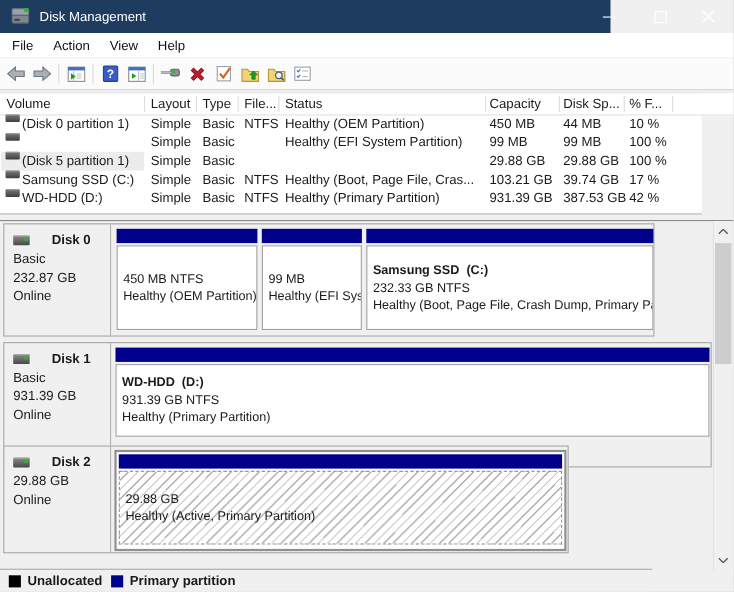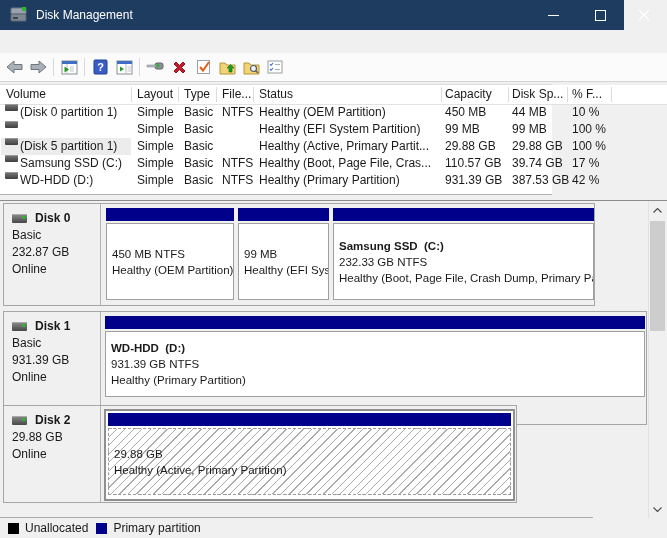--- a/index.html
+++ b/index.html
@@ -1,60 +1,60 @@
 <!DOCTYPE html>
 <html><head>
 <meta charset="utf-8">
 <style>
   html,body{margin:0;padding:0;background:#d8d8d8;}
   .win{position:relative;width:667px;height:538px;background:#f0f0f0;overflow:hidden;
        font-family:"Liberation Sans","DejaVu Sans",sans-serif;font-size:12px;color:#1a1a1a;}
 
   
-  .titlebar{position:absolute;left:0;top:0;width:624px;height:30px;background:#1e3c5f;}
+  .titlebar{position:absolute;left:0;top:0;width:555px;height:30px;background:#1e3c5f;}
   .app-icon{position:absolute;left:10px;top:7px;}
   .title-text{position:absolute;left:36px;top:8px;color:#ffffff;font-size:12px;white-space:pre;}
   .winbtn{position:absolute;top:0;width:46px;height:30px;display:flex;align-items:center;justify-content:center;cursor:default;}
   .btn-min{left:530px}.btn-max{left:577px}.btn-close{left:621px}
   .glyph-min{width:11px;height:1px;background:#ffffff;}
   .glyph-max{width:9px;height:9px;border:1px solid #ffffff;}
 
   
   .menubar{position:absolute;left:0;top:30px;width:667px;height:22px;background:#ffffff;display:flex;align-items:center;border-bottom:1px solid #f0f0f0;}
   .menu-item{padding:0 9px;height:22px;line-height:22px;color:#111;}
   .menu-item:first-child{margin-left:2px;}
 
   
   .toolbar{position:absolute;left:0;top:53px;width:667px;height:28px;background:#fbfbfb;border-bottom:1px solid #d4d4d4;display:flex;align-items:center;}
   .tbtn{width:22px;height:22px;display:flex;align-items:center;justify-content:center;margin:0 1px;}
   .tbtn:first-child{margin-left:3px;}
   .tsep{width:1px;height:18px;background:#d9d9d9;margin:0 3px;}
 
   
-  .listpane{position:absolute;left:0;top:84px;width:552px;height:111px;background:#ffffff;border-top:1px solid #dcdcdc;border-bottom:1px solid #b0b0b0;box-sizing:border-box;}
+  .listpane{position:absolute;left:0;top:84px;width:638px;height:111px;background:#ffffff;border-top:1px solid #dcdcdc;border-bottom:1px solid #b0b0b0;box-sizing:border-box;}
   .lheader{position:absolute;left:0;top:0;width:667px;height:19px;background:#ffffff;border-bottom:1px solid #e2e2e2;}
   .hcell{position:absolute;top:1px;height:17px;line-height:17px;white-space:nowrap;color:#1a1a1a;}
   .hsep{position:absolute;top:2px;height:15px;width:1px;background:#dcdcdc;}
   .lrow{position:absolute;left:0;width:667px;height:17px;line-height:17px;}
   .lrow span{position:absolute;top:0;white-space:nowrap;}
   .sel-bg{position:absolute;left:1px;top:0;width:130px;height:17px;background:#ececec;}
   .drv-ico{position:absolute;left:5px;top:5px;width:13px;height:7px;border-radius:1px;
            background:linear-gradient(#7a7a7a,#3f3f3f);box-shadow:inset 0 1px 0 #9a9a9a;}
   .c-vol{left:20px}.c-lay{left:137px}.c-typ{left:184px}.c-fil{left:222px}
   .c-sta{left:259px}.c-cap{left:445px}.c-fre{left:512px}.c-pct{left:572px}
 
   
   .gpane{position:absolute;left:0;top:200px;width:667px;height:317px;background:#f0f0f0;border-top:1px solid #8b8b8b;box-sizing:content-box;}
   .disk-row{position:absolute;background:#f0f0f0;border:1px solid #a6a6a6;box-sizing:border-box;}
   .row0{left:3px;top:2px;width:592px;height:103px;}
   .row1{left:3px;top:110px;width:644px;height:114px;}
   .row2{left:3px;top:204px;width:514px;height:98px;}
   .disk-label{position:absolute;left:0;top:0;width:97px;height:100%;border-right:1px solid #b2b2b2;box-sizing:border-box;padding:6px 0 0 8px;}
   .dl-line{height:17px;line-height:17px;white-space:nowrap;}
-  .dl-name{font-weight:bold;display:flex;align-items:center;gap:8px;}
+  .dl-name{font-weight:bold;display:flex;align-items:center;gap:20px;}
   .dl-ico{width:15px;height:9px;border-radius:1px;background:linear-gradient(#8d8d8d,#474747);box-shadow:inset 0 1px 0 #aaa;position:relative;flex:0 0 15px;}
   .dl-ico:after{content:"";position:absolute;right:2px;top:2px;width:3px;height:3px;background:#2db52d;}
   .part{position:absolute;}
   .pbar{height:13px;background:#00008b;}
   .pbox{background:#ffffff;border:1px solid #a0a0a0;box-sizing:border-box;margin-top:2px;
         overflow:hidden;display:flex;flex-direction:column;justify-content:center;padding-left:5px;}
   .pbox div{white-space:pre;line-height:16px;font-size:11.5px;}
   .ptitle{font-weight:bold;}
   .sel-part{position:absolute;border:2px solid #8f8f8f;background:#ffffff;padding:2px;box-sizing:border-box;}
   .hatch{border:1px dashed #9a9a9a;box-sizing:border-box;margin-top:2px;overflow:hidden;
@@ -62,21 +62,21 @@
          background:repeating-linear-gradient(135deg,#ffffff 0px,#ffffff 5px,#ababab 5px,#ababab 6px);}
   .hatch div{white-space:pre;line-height:16px;font-size:11.5px;}
 
   
   .vscroll{position:absolute;right:1px;top:0;width:17px;height:317px;background:#f0f0f0;border-left:1px solid #e2e2e2;}
   .sbtn{position:absolute;left:0;width:17px;height:18px;display:flex;align-items:center;justify-content:center;}
   .sb-up{top:0}.sb-dn{bottom:0}
   .sthumb{position:absolute;left:1px;top:20px;width:15px;height:110px;background:#cdcdcd;}
 
   
-  .legendbar{position:absolute;left:0;top:517px;width:593px;height:21px;background:#f0f0f0;border-top:1px solid #ababab;display:flex;align-items:center;box-sizing:border-box;}
+  .legendbar{position:absolute;left:0;top:517px;width:593px;height:21px;background:#f0f0f0;border-top:1px solid #ababab;display:flex;align-items:center;box-sizing:border-box;font-weight:bold;}
   .lg-sq{width:11px;height:11px;margin-left:8px;flex:0 0 11px;}
   .lg-tx{margin-left:6px;white-space:nowrap;}
 </style>
 </head>
 <body>
 
 <div class="win">
 
   <div class="titlebar" style="background-color: rgb(30, 60, 95);">
     <span class="app-icon">
@@ -94,20 +94,26 @@
     <div class="winbtn btn-max">
         <span class="glyph-max"></span>
       </div>
     <div class="winbtn btn-close">
       <svg width="12" height="12" viewBox="0 0 12 12">
         <path d="M1 1 L11 11 M11 1 L1 11" stroke="#ffffff" stroke-width="1.2"></path>
       </svg>
     </div>
   </div>
 
+  <div class="menubar">
+    <span class="menu-item">File</span>
+    <span class="menu-item">Action</span>
+    <span class="menu-item">View</span>
+    <span class="menu-item">Help</span>
+  </div>
 
   <div class="toolbar">
     <div class="tbtn">
       <svg width="17" height="14" viewBox="0 0 17 14">
         <path d="M8 1 L1 7 L8 13 L8 9.5 L16 9.5 L16 4.5 L8 4.5 Z" fill="#aab0b8" stroke="#70767d"></path>
       </svg>
     </div>
     <div class="tbtn">
       <svg width="17" height="14" viewBox="0 0 17 14">
         <path d="M9 1 L16 7 L9 13 L9 9.5 L1 9.5 L1 4.5 L9 4.5 Z" fill="#aab0b8" stroke="#70767d"></path>
@@ -222,33 +228,32 @@
       <span class="c-fre">99 MB</span>
       <span class="c-pct">100 %</span>
     </div>
     <div class="lrow" style="top:53px">
       <span class="sel-bg"></span>
       <span class="drv-ico"></span>
       <span class="c-vol">(Disk 5 partition 1)</span>
       <span class="c-lay">Simple</span>
       <span class="c-typ">Basic</span>
       <span class="c-fil"></span>
-      <span class="c-sta">Healthy (Active, Primary Partit...</span>
       <span class="c-cap">29.88 GB</span>
       <span class="c-fre">29.88 GB</span>
       <span class="c-pct">100 %</span>
     </div>
     <div class="lrow" style="top:70px">
       <span class="drv-ico"></span>
       <span class="c-vol">Samsung SSD (C:)</span>
       <span class="c-lay">Simple</span>
       <span class="c-typ">Basic</span>
       <span class="c-fil">NTFS</span>
       <span class="c-sta">Healthy (Boot, Page File, Cras...</span>
-      <span class="c-cap">110.57 GB</span>
+      <span class="c-cap">103.21 GB</span>
       <span class="c-fre">39.74 GB</span>
       <span class="c-pct">17 %</span>
     </div>
     <div class="lrow" style="top:87px">
       <span class="drv-ico"></span>
       <span class="c-vol">WD-HDD (D:)</span>
       <span class="c-lay">Simple</span>
       <span class="c-typ">Basic</span>
       <span class="c-fil">NTFS</span>
       <span class="c-sta">Healthy (Primary Partition)</span>

